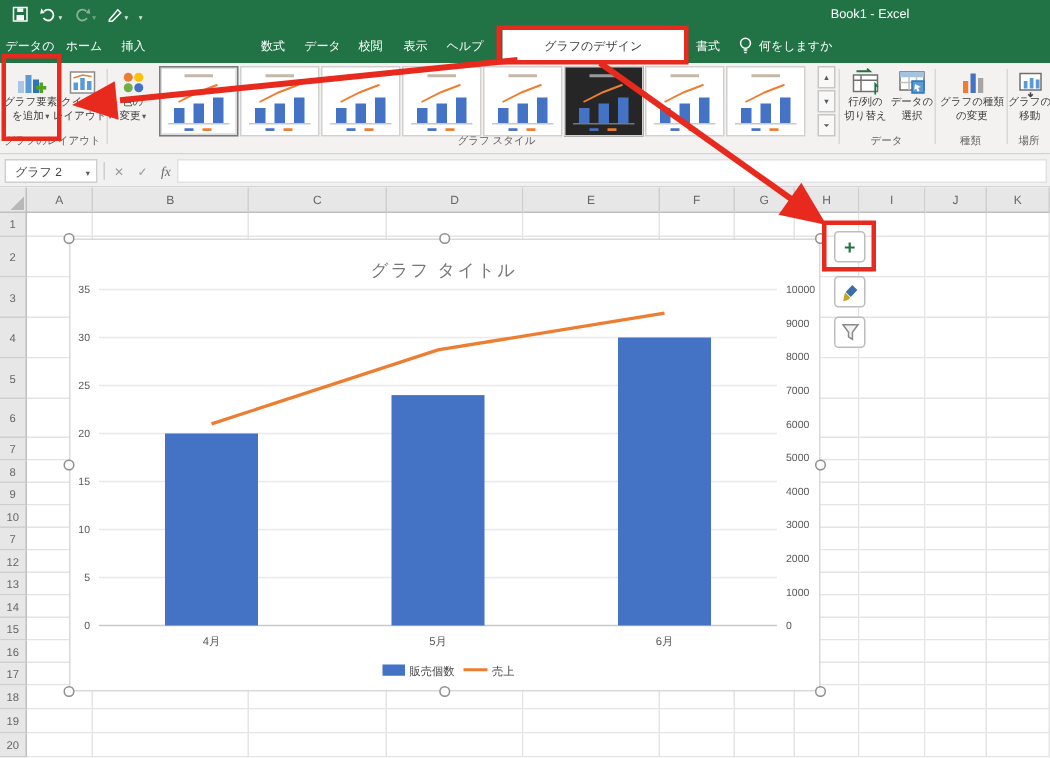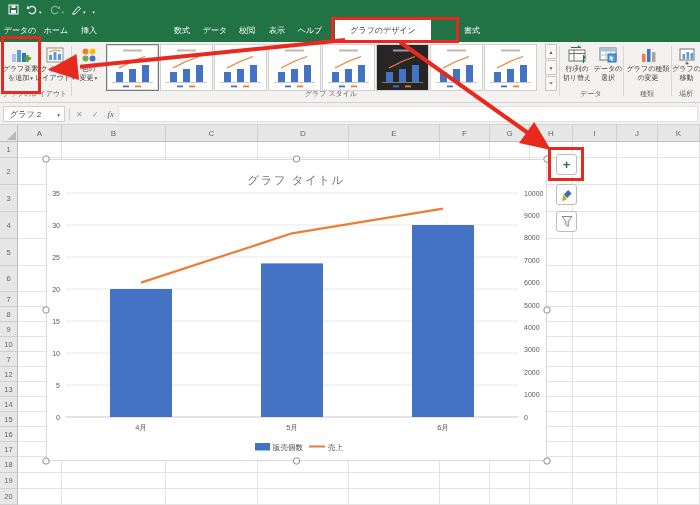--- a/index.html
+++ b/index.html
@@ -105,32 +105,40 @@
     <span class="qitem">
       <svg width="11" height="11">
           <path d="M2 9 L7.5 2.5 L9.5 4.5 L4 10 L1.8 10.3 Z" fill="none" stroke="#fff" stroke-width="1"></path>
         </svg>
         <span class="qcar"></span>
     </span>
     <span class="qitem">
         <span class="qcar"></span>
       </span>
   </div>
+  <div class="abs" id="wb-title">Book1  -  Excel</div>
 </div>
 
 <div class="abs" id="tabrow">
+  <div id="tellme">
+    <svg width="10" height="13">
+        <circle cx="5" cy="4.8" r="3.3" fill="none" stroke="#fff" stroke-width="1"></circle>
+        <path d="M3.8 9.3h2.4M4.2 11h1.6" stroke="#fff" stroke-width="1"></path>
+      </svg>
+    <span>何をしますか</span>
+  </div>
 <div class="tab" style="left: 2px; width: 36px;">データの</div>
     <div class="tab" style="left: 38px; width: 36px;">ホーム</div>
     <div class="tab" style="left: 74px; width: 30px;">挿入</div>
     <div class="tab" style="left: 166px; width: 32px;">数式</div>
     <div class="tab" style="left: 198px; width: 34px;">データ</div>
     <div class="tab" style="left: 232px; width: 30px;">校閲</div>
     <div class="tab" style="left: 262px; width: 30px;">表示</div>
     <div class="tab" style="left: 292px; width: 36px;">ヘルプ</div>
-    <div class="tab active" style="left: 335px; width: 96px;">グラフのデザイン</div>
+    <div class="tab active" style="left: 335px; width: 121px;">グラフのデザイン</div>
     <div class="tab" style="left: 456px; width: 32px;">書式</div>
   </div>
 
 <div class="abs" id="ribbon">
 
   <div class="rbtn" style="left:1px;width:39px;">
     <span class="ic">
       <svg width="21" height="20">
           <rect x="2" y="9" width="4" height="8" fill="#A9C5E8"></rect>
           <rect x="7" y="5" width="4" height="12" fill="#5B9BD5"></rect>

